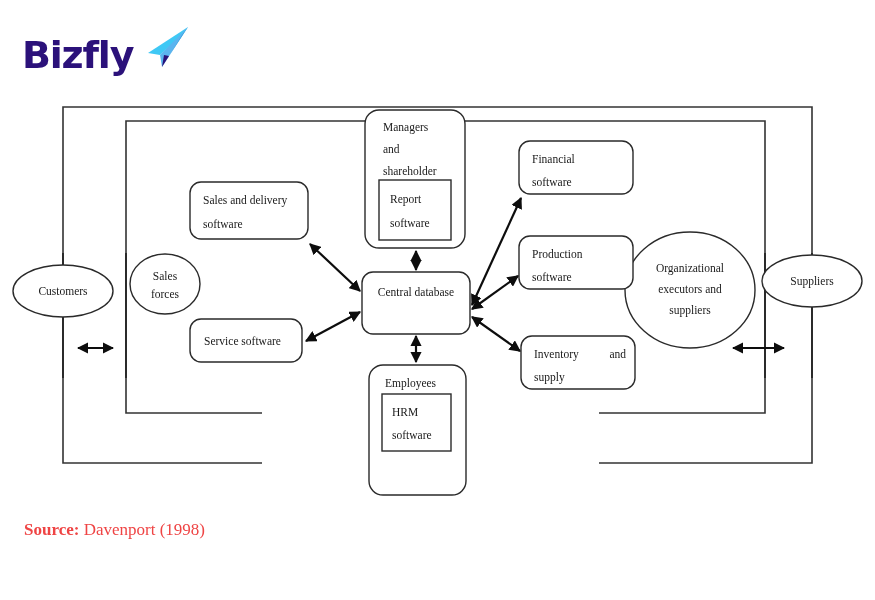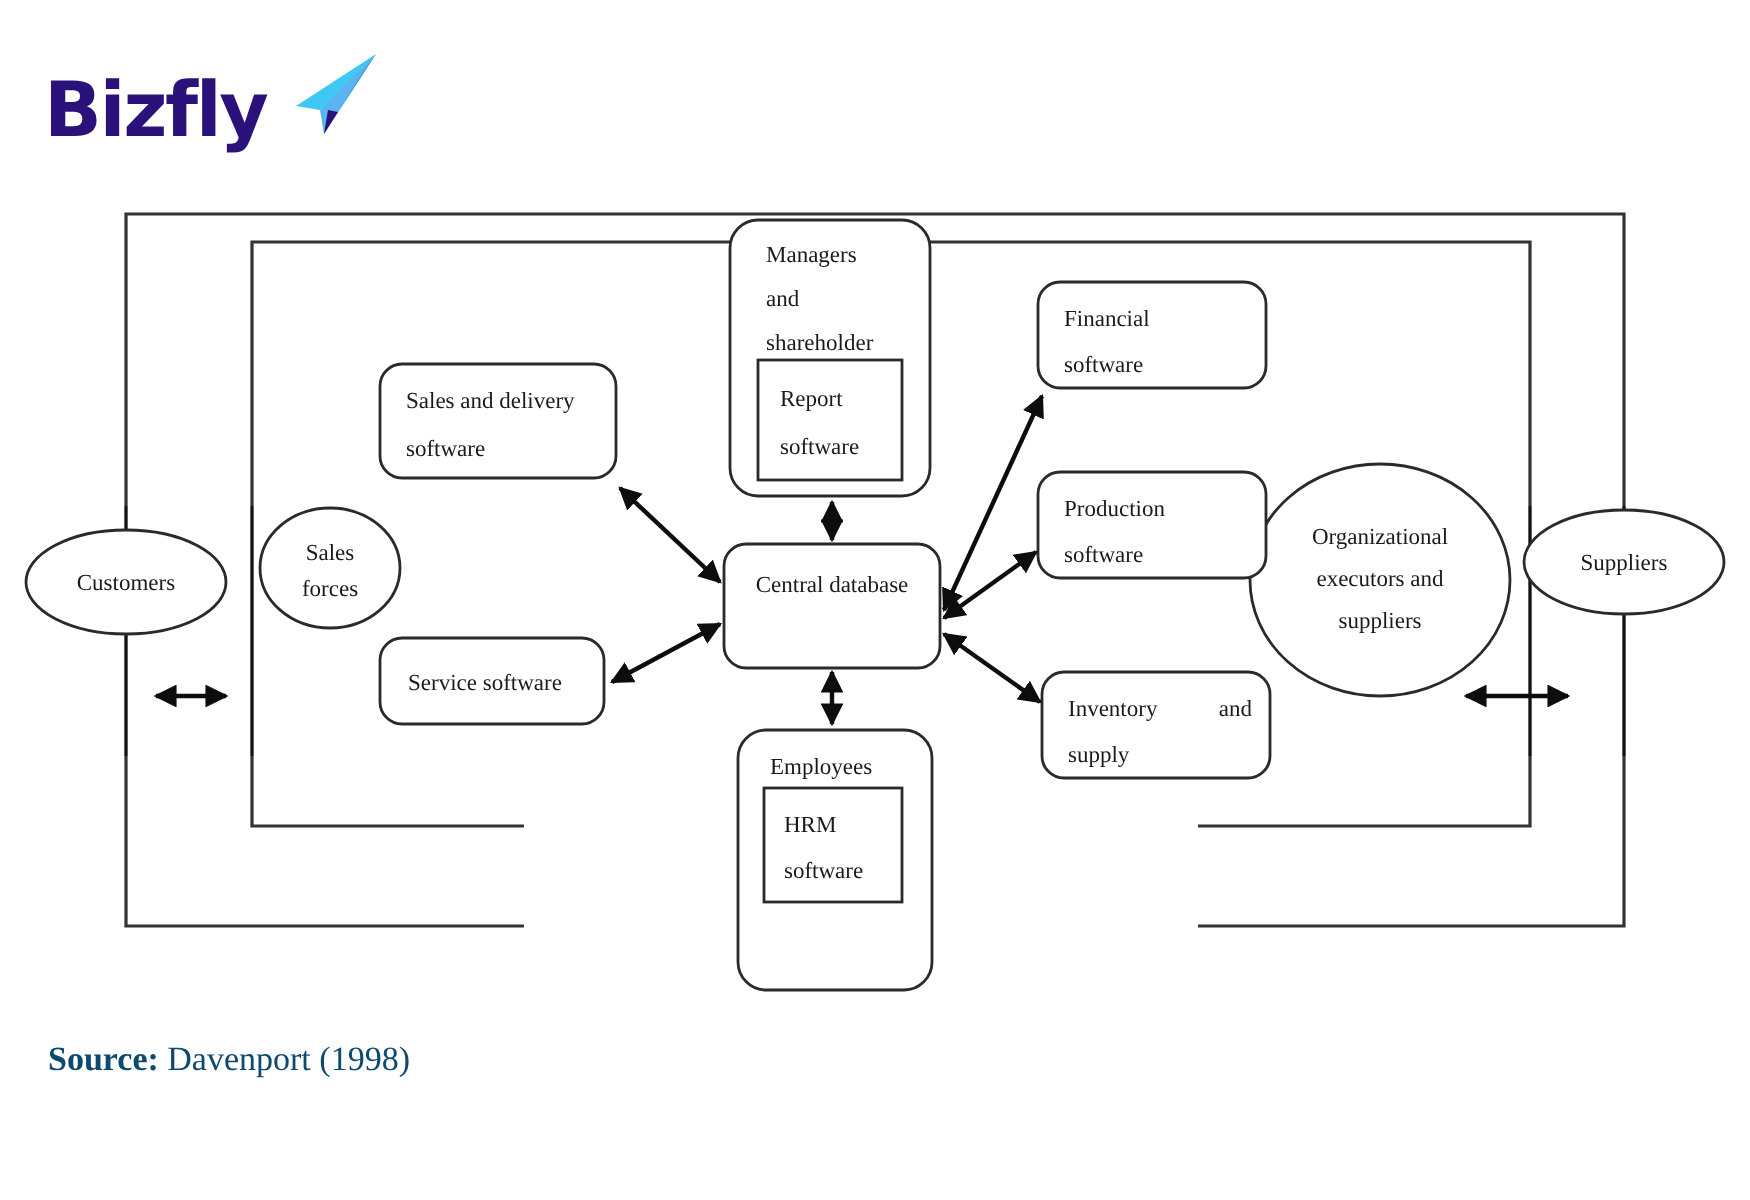--- a/index.html
+++ b/index.html
@@ -78,21 +78,21 @@
     stroke-width: 2.2;
   }
 
   
   #source {
     position: absolute;
     left: 24px;
     top: 520px;
     font-family: "Liberation Serif", "DejaVu Serif", serif;
     font-size: 17px;
-    color: #0c4a6e;
+    color: #ef4444;
     white-space: nowrap;
   }
   #source-label {
     font-weight: bold;
   }
   #source-value {
     font-weight: normal;
   }
 </style>
 </head>

